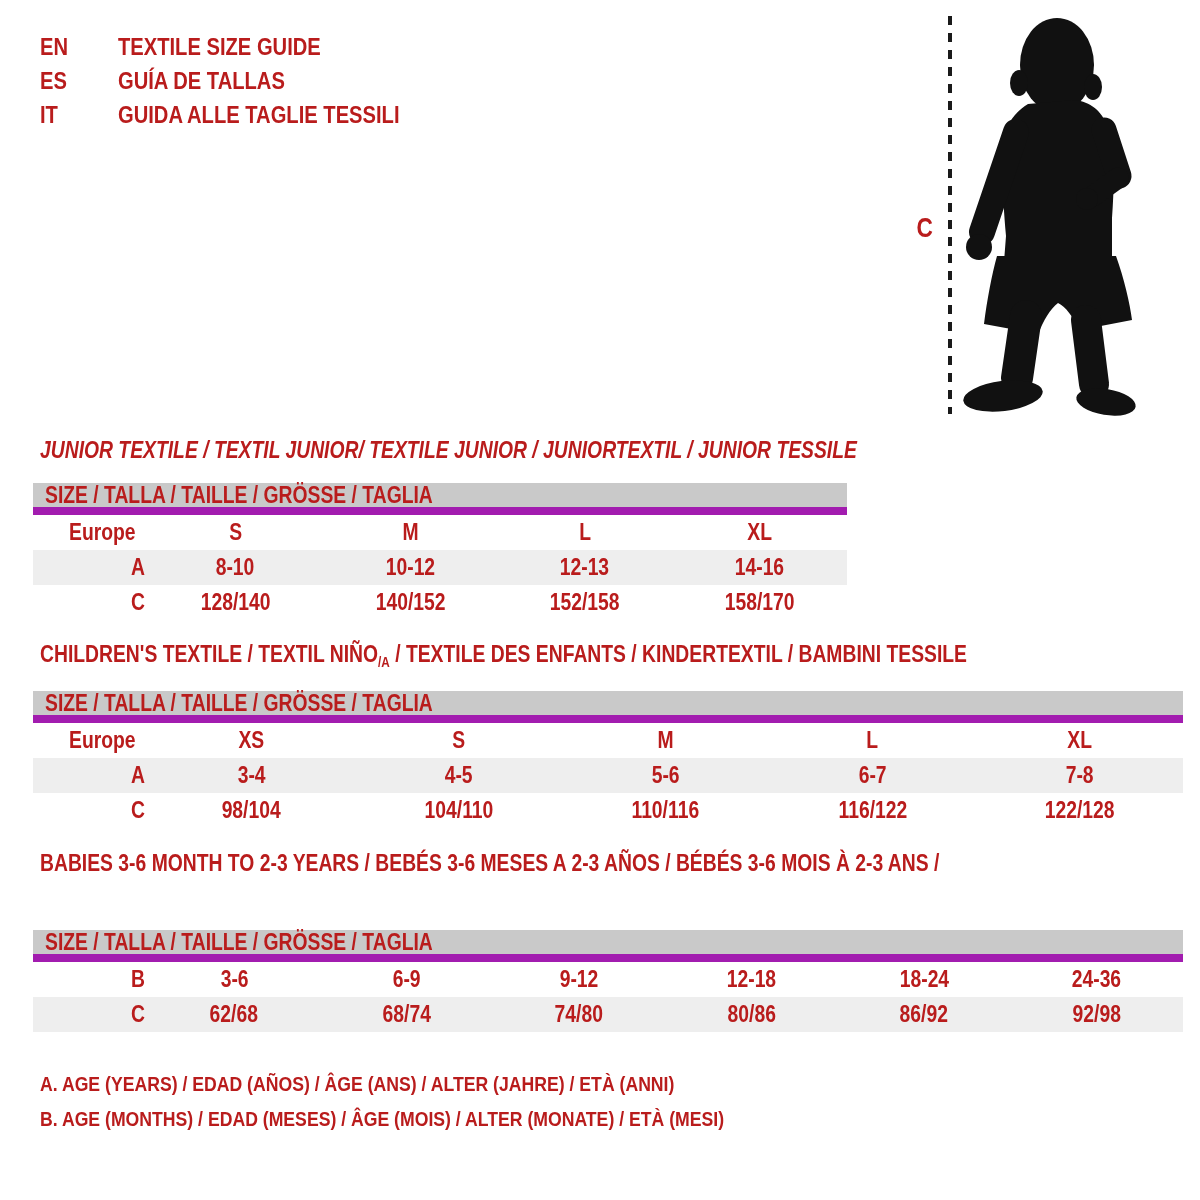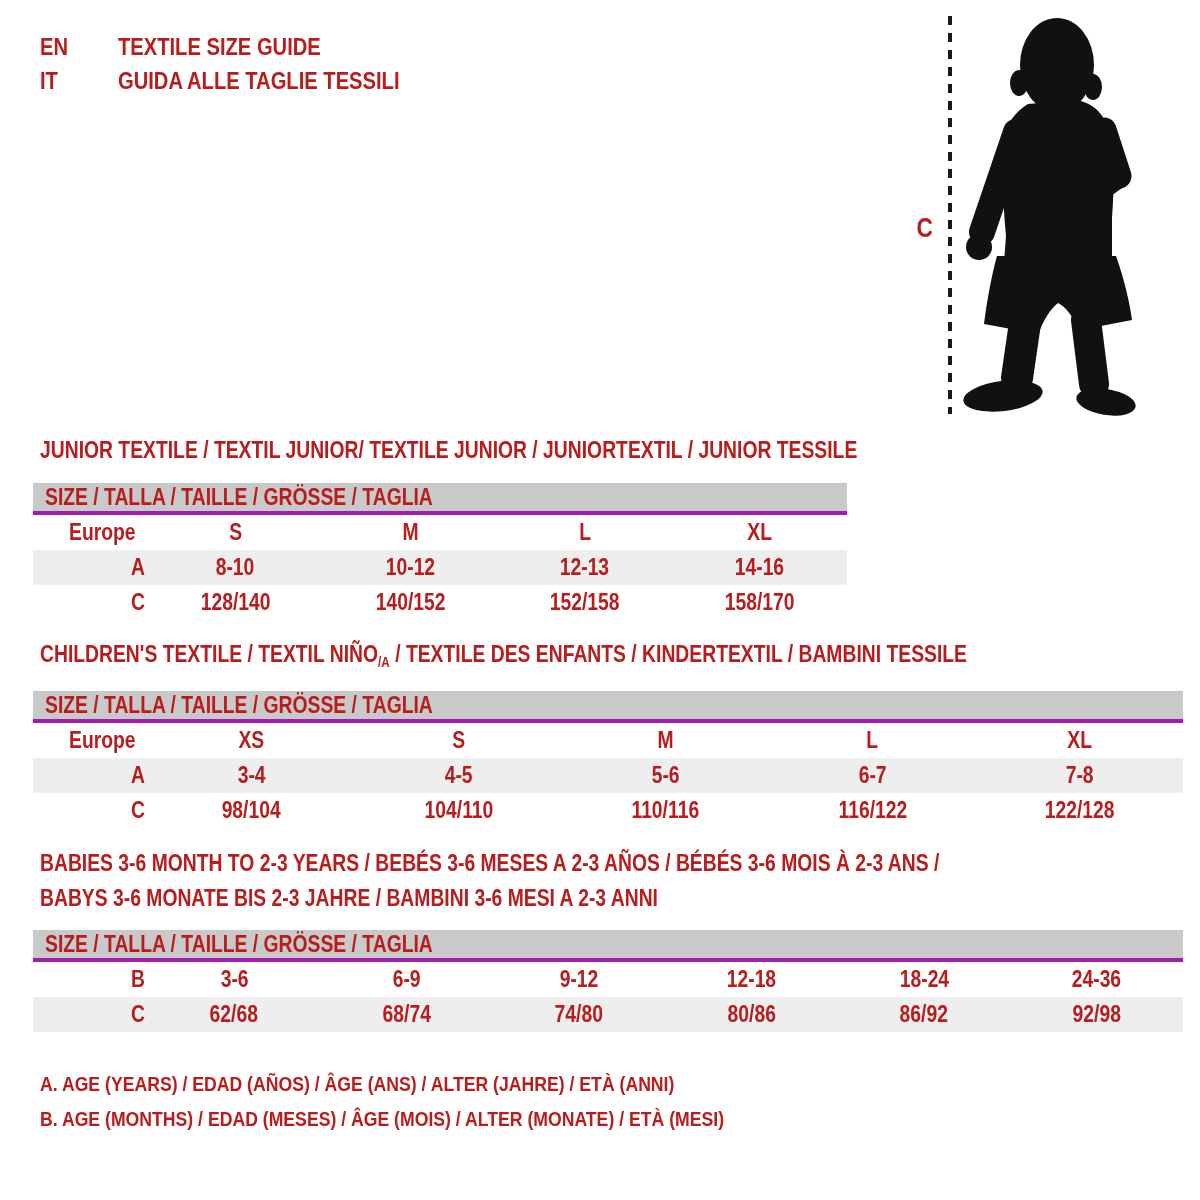--- a/index.html
+++ b/index.html
@@ -23,41 +23,45 @@
   .figure-svg { left:900px; top:8px; }
   .c-label { left:906px; top:213px; width:38px; text-align:center; font-size:27px; }
 
   
   .sec-title { left:40px; font-size:23px; line-height:26px; }
   .title-sub { font-size:14px; vertical-align:-5px; }
   .two-line { line-height:35px; }
 
   
   .tbar {
-    background:#c9c9c9; border-bottom:4px solid #a21caf;
+    background:#c9c9c9; border-bottom:8px solid #a21caf;
     display:flex; align-items:center; padding-left:12px; box-sizing:border-box;
     font-size:23px;
   }
   .trow { display:grid; align-items:center; font-size:23px; }
   .trow .cell { text-align:center; }
   .trow .rlabel { text-align:right; padding-left:9px; }
   .row-alt { background:#eeeeee; }
 
   
   .legend-line { left:40px; font-size:21px; height:26px; display:flex; align-items:center; }
 </style>
 </head>
 <body>
 
 <div class="page">
 
   <div class="abs langs">
     <div class="lang-row">
       <span class="lang-code"><span class="cond">EN</span></span>
       <span class="cond">TEXTILE SIZE GUIDE</span>
+    </div>
+    <div class="lang-row">
+      <span class="lang-code"><span class="cond">ES</span></span>
+      <span class="cond">GUÍA DE TALLAS</span>
     </div>
     <div class="lang-row">
       <span class="lang-code"><span class="cond">IT</span></span>
       <span class="cond">GUIDA ALLE TAGLIE TESSILI</span>
     </div>
   </div>
 
   <div class="abs c-label">
     <span class="cond-c">C</span>
   </div>
@@ -100,21 +104,21 @@
                Z"></path>
 
       <line x1="126" y1="308" x2="117" y2="370" stroke="#111111" stroke-width="32" stroke-linecap="round"></line>
       <ellipse cx="103" cy="388" rx="40" ry="15" transform="rotate(-7 103 388)"></ellipse>
 
       <line x1="186" y1="312" x2="194" y2="376" stroke="#111111" stroke-width="30" stroke-linecap="round"></line>
       <ellipse cx="206" cy="394" rx="30" ry="13" transform="rotate(9 206 394)"></ellipse>
     </g>
   </svg>
 
-  <div class="abs sec-title" style="top:437px;">
+  <div class="abs sec-title" style="top:437px;font-style:italic;">
     <span class="cond">JUNIOR TEXTILE / TEXTIL JUNIOR/ TEXTILE JUNIOR / JUNIORTEXTIL / JUNIOR TESSILE</span>
   </div>
   <div class="abs tbar" style="left:33px; top:483px; width:814px; height:32px;">
     <span class="cond">SIZE / TALLA / TAILLE / GRÖSSE / TAGLIA</span>
   </div>
   <div class="abs trow" style="left:33px; top:515px; width:814px; height:35px; grid-template-columns:115px repeat(4,1fr);">
     <span class="rlabel"><span class="cond">Europe</span></span>
     <span class="cell"><span class="cond-c">S</span></span>
     <span class="cell"><span class="cond-c">M</span></span>
     <span class="cell"><span class="cond-c">L</span></span>
@@ -161,21 +165,20 @@
     <span class="rlabel"><span class="cond">C</span></span>
     <span class="cell"><span class="cond-c">98/104</span></span>
     <span class="cell"><span class="cond-c">104/110</span></span>
     <span class="cell"><span class="cond-c">110/116</span></span>
     <span class="cell"><span class="cond-c">116/122</span></span>
     <span class="cell"><span class="cond-c">122/128</span></span>
   </div>
 
   <div class="abs sec-title two-line" style="top:846px;">
     <div><span class="cond">BABIES 3-6 MONTH TO 2-3 YEARS / BEBÉS 3-6 MESES A 2-3 AÑOS / BÉBÉS 3-6 MOIS À 2-3 ANS /</span></div>
-    <div><span class="cond">BABYS 3-6 MONATE BIS 2-3 JAHRE / BAMBINI 3-6 MESI A 2-3 ANNI</span></div>
   </div>
   <div class="abs tbar" style="left:33px; top:930px; width:1150px; height:32px;">
     <span class="cond">SIZE / TALLA / TAILLE / GRÖSSE / TAGLIA</span>
   </div>
   <div class="abs trow" style="left:33px; top:962px; width:1150px; height:35px; grid-template-columns:115px repeat(6,1fr);">
     <span class="rlabel"><span class="cond">B</span></span>
     <span class="cell"><span class="cond-c">3-6</span></span>
     <span class="cell"><span class="cond-c">6-9</span></span>
     <span class="cell"><span class="cond-c">9-12</span></span>
     <span class="cell"><span class="cond-c">12-18</span></span>

